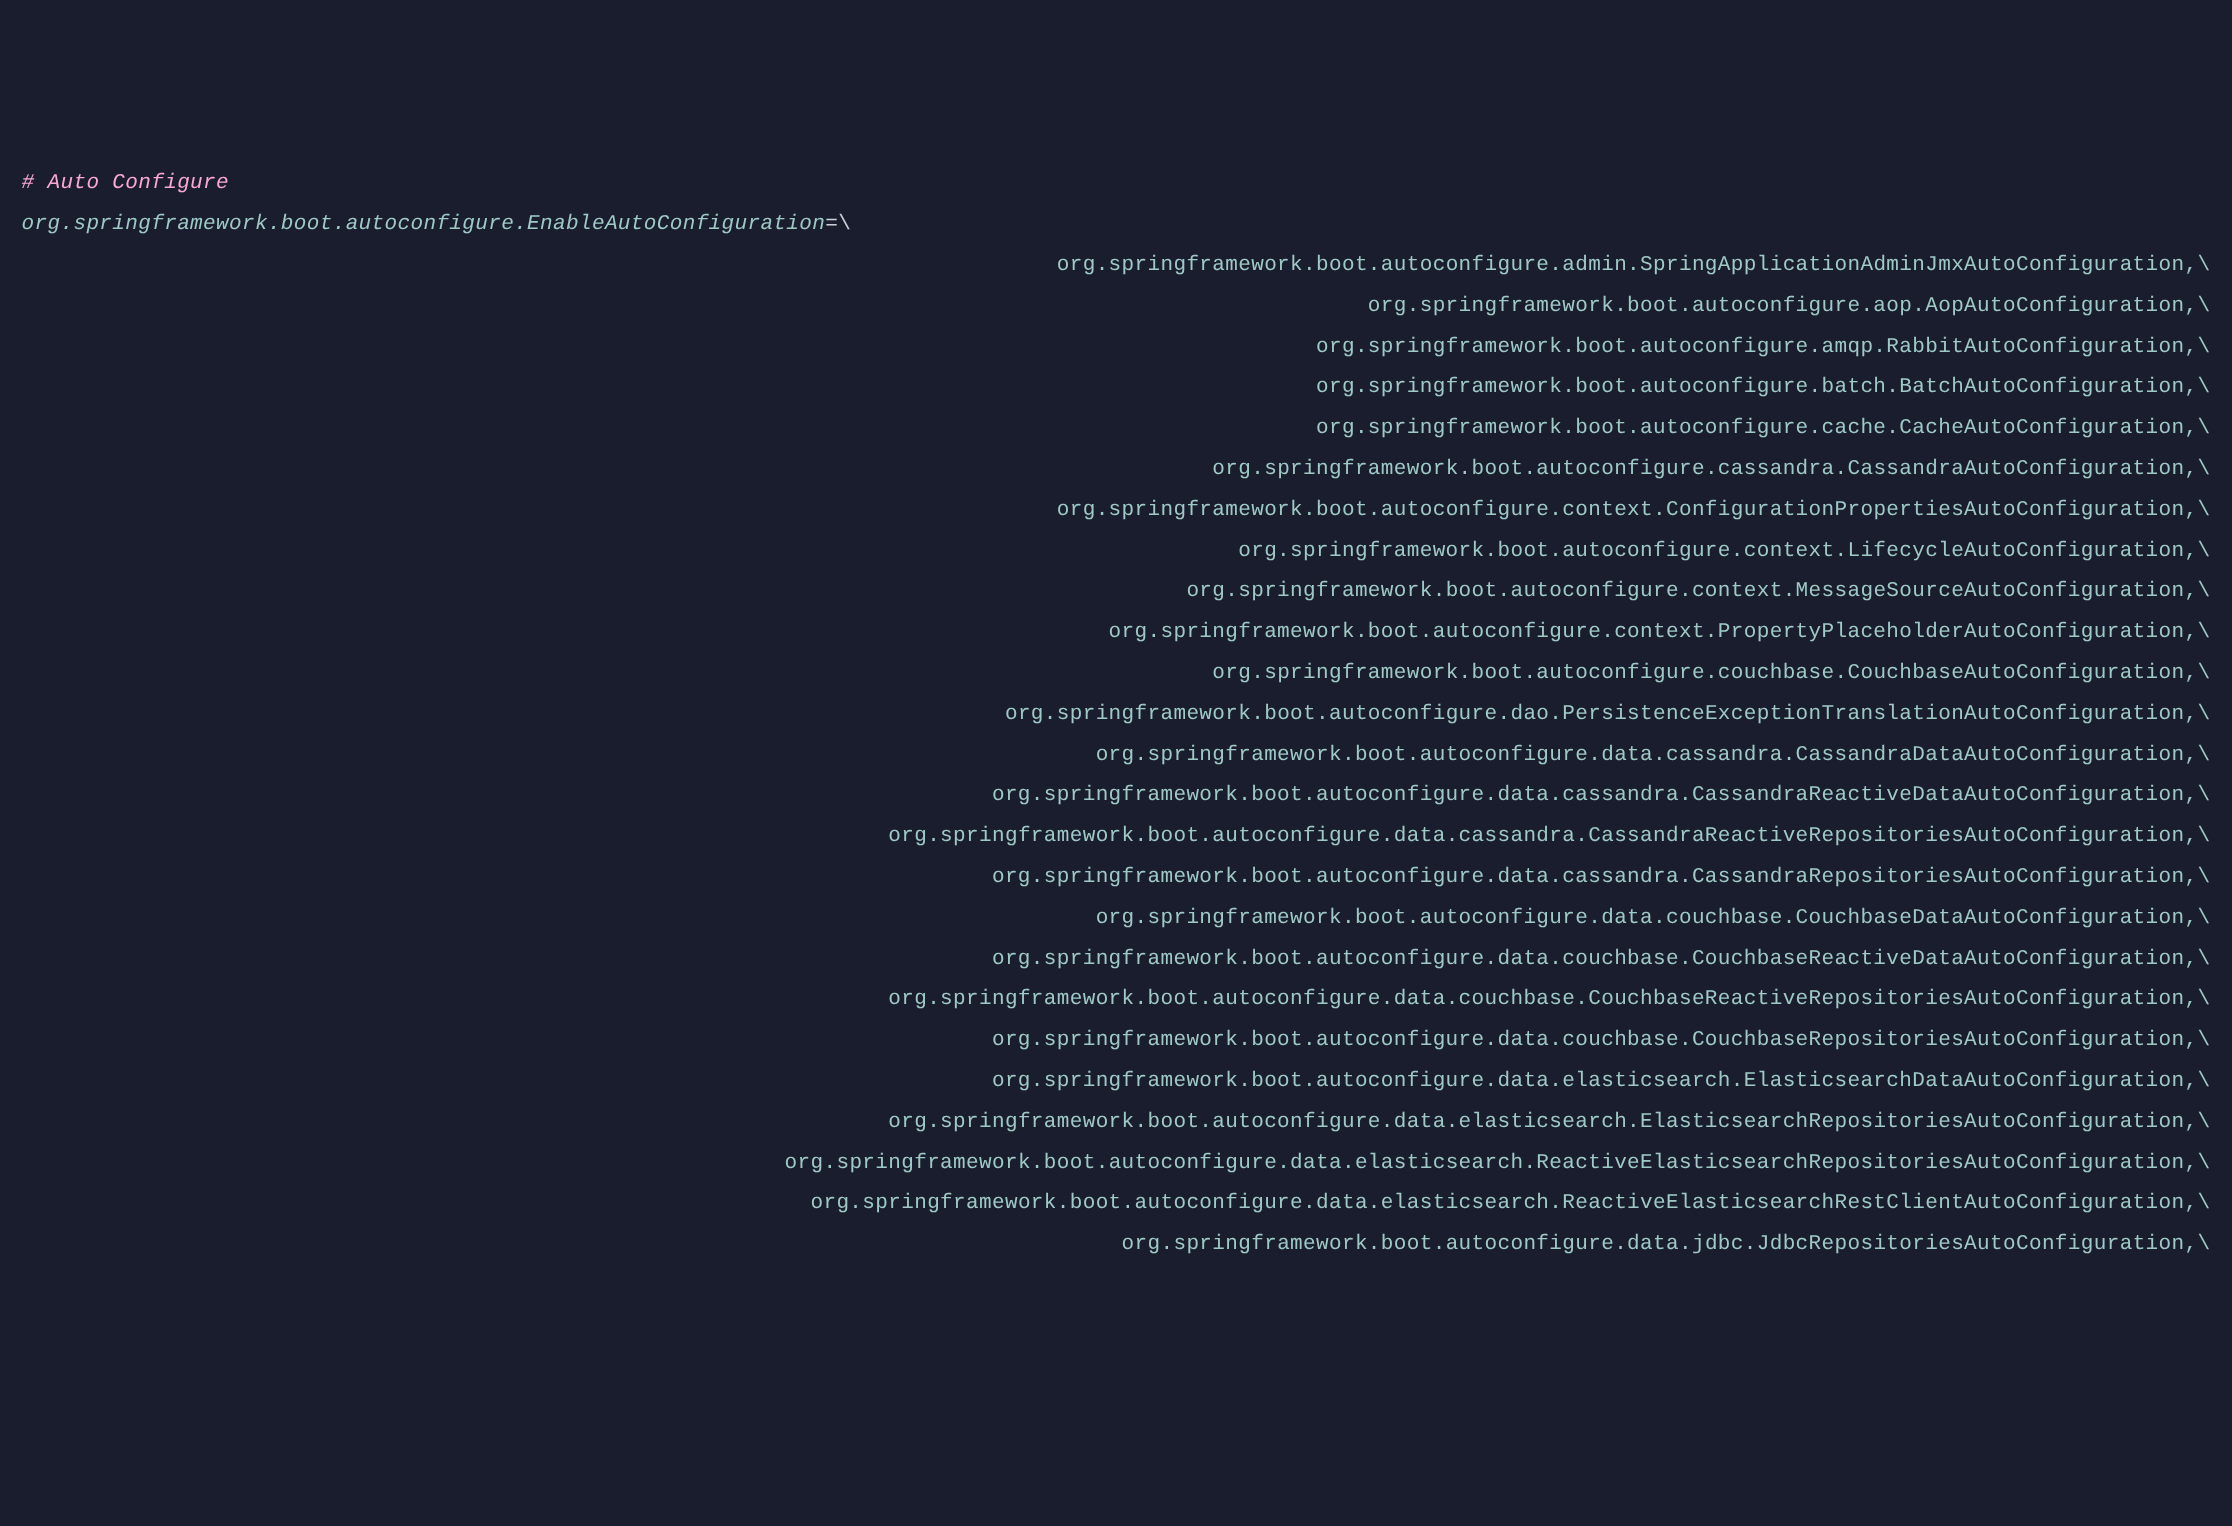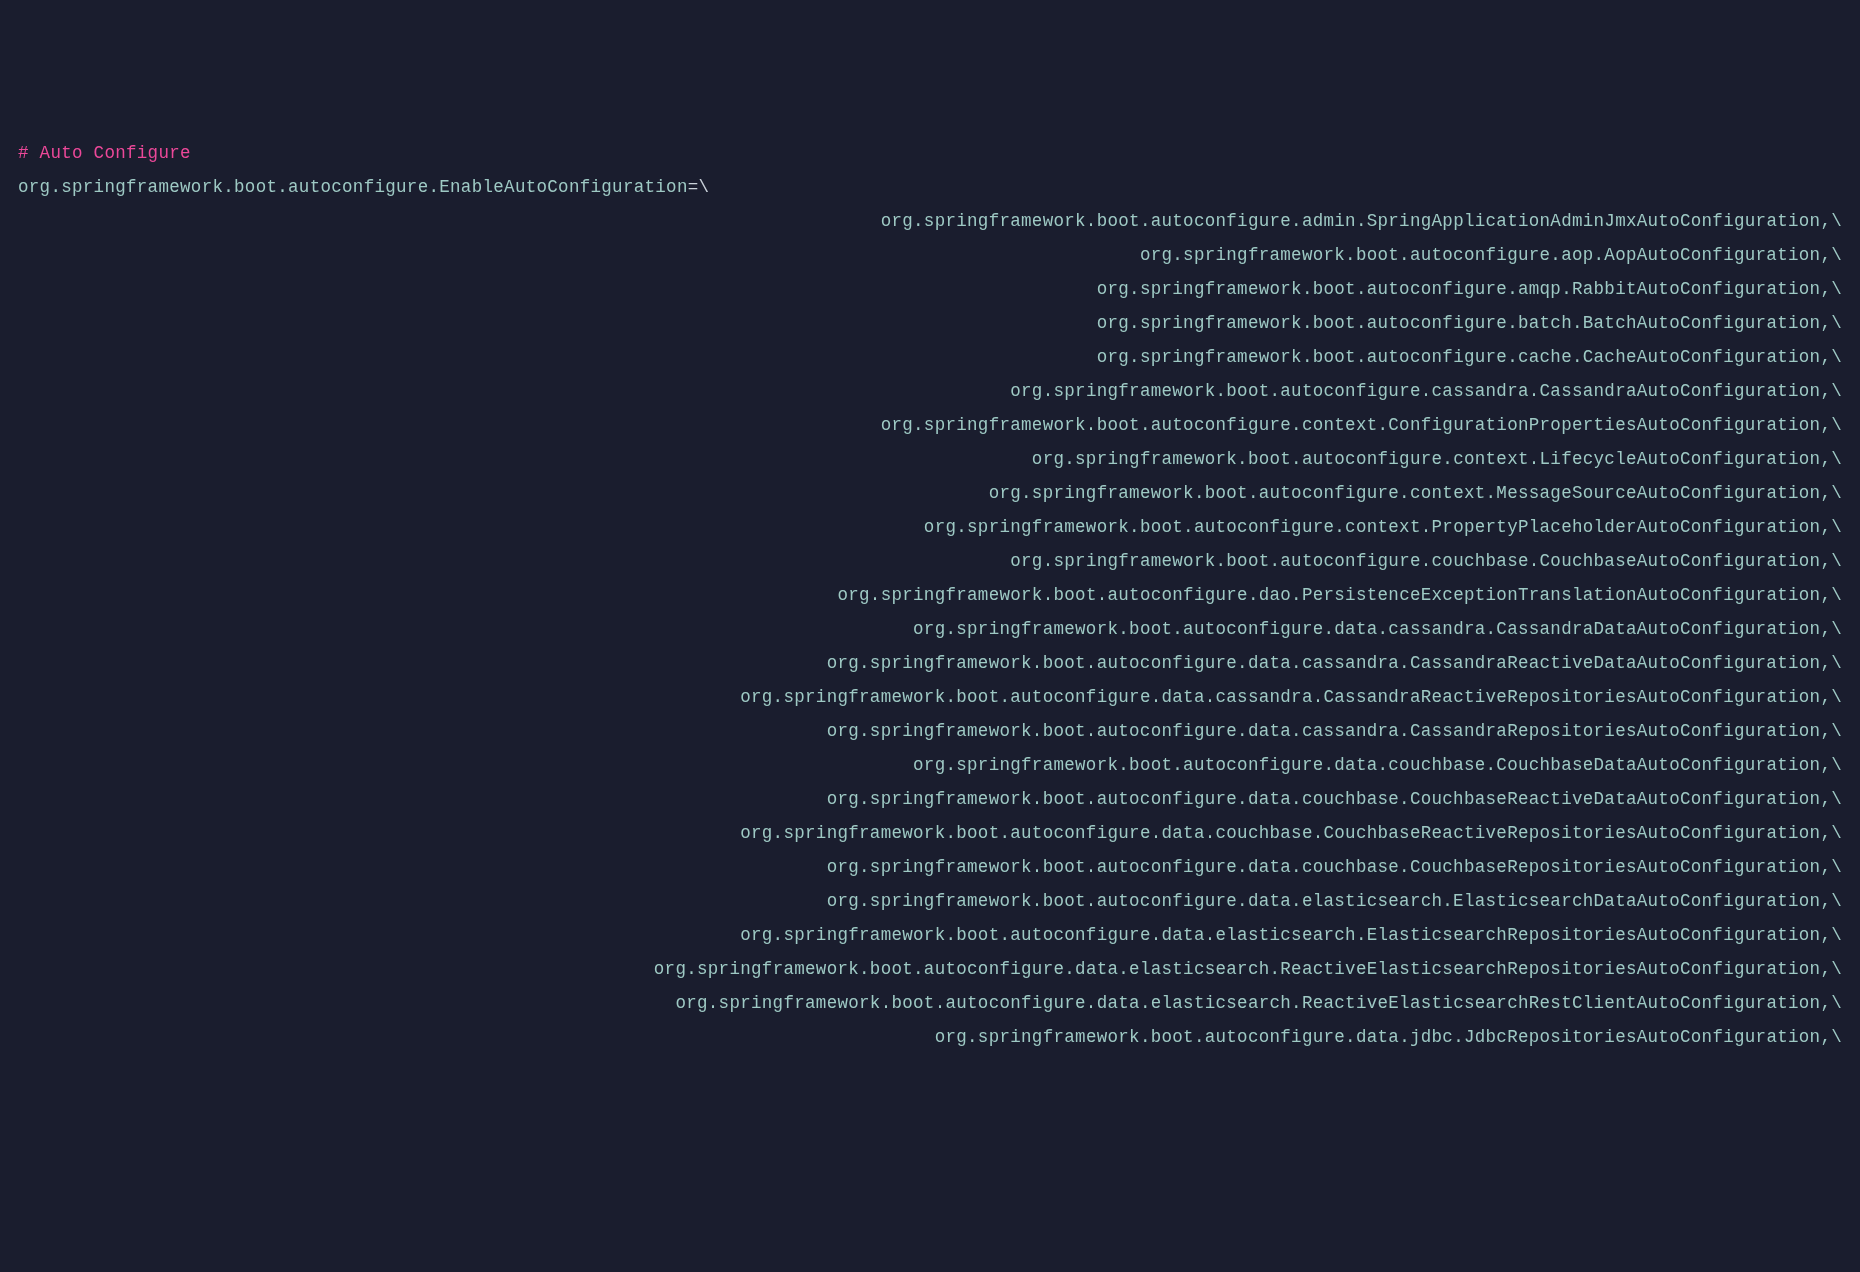--- a/index.html
+++ b/index.html
@@ -12,24 +12,26 @@
     font-family: 'Menlo', 'Monaco', 'Consolas', 'Courier New', monospace;
     font-size: 17.5px;
     line-height: 34px;
     color: #9ec9c4;
     padding: 0 18px;
     overflow: hidden;
     white-space: pre;
     letter-spacing: 0.3px;
   }
   .comment {
-    color: #ec4899;
+    color: #f9a8d4;
+    font-style: italic;
   }
   .key {
     color: #9ec9c4;
+    font-style: italic;
   }
   .equals {
     color: #c9d1d9;
     font-style: normal;
   }
   .value {
     color: #9ec9c4;
     text-align: right;
   }
   .line {

